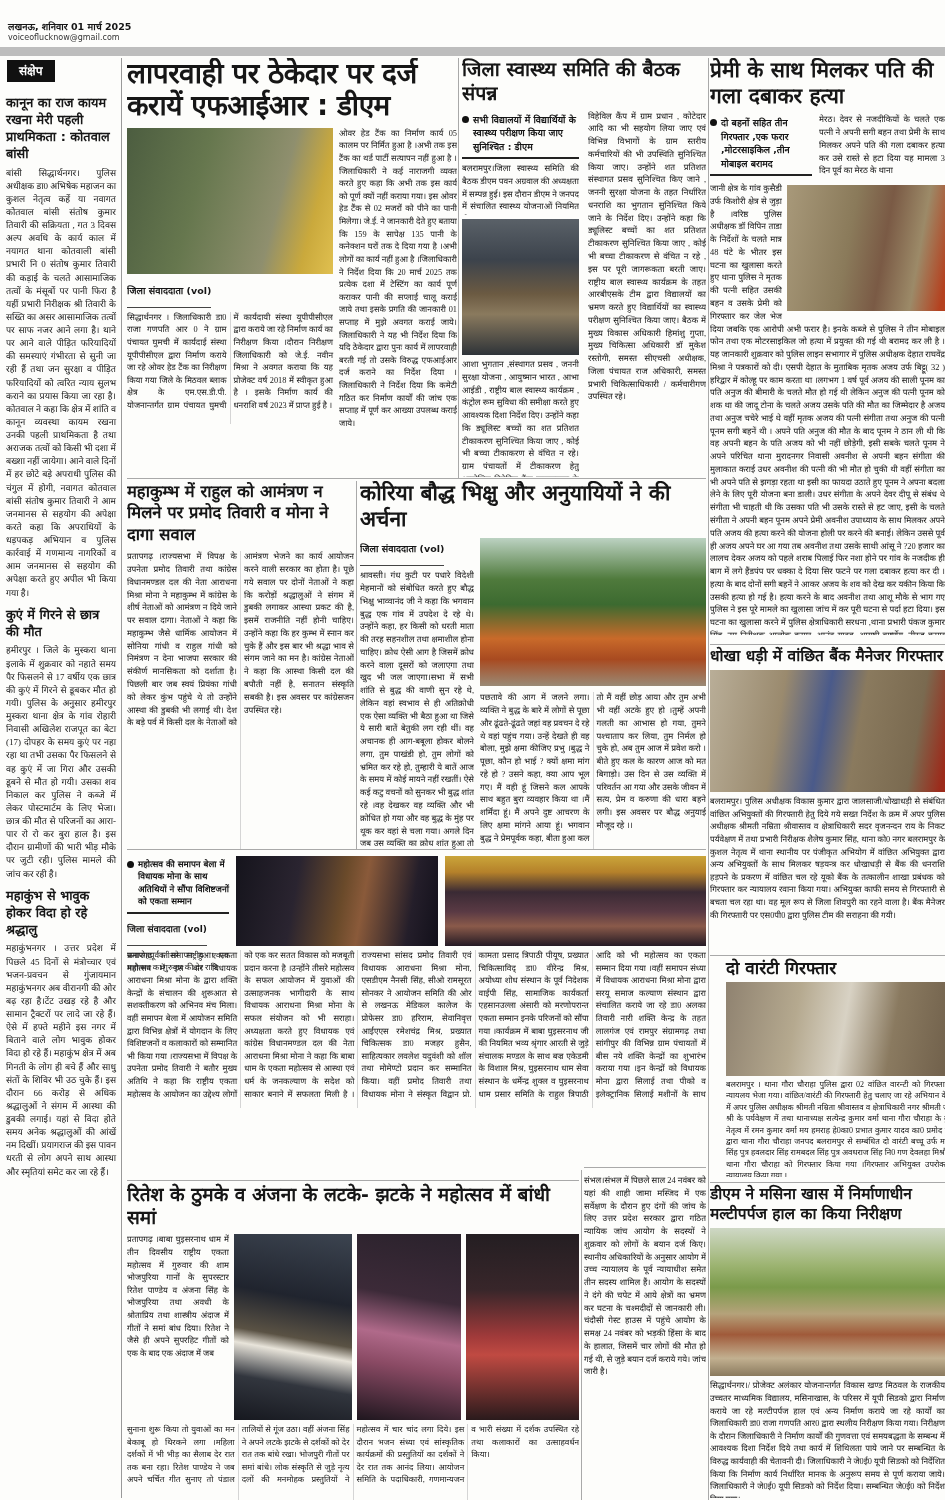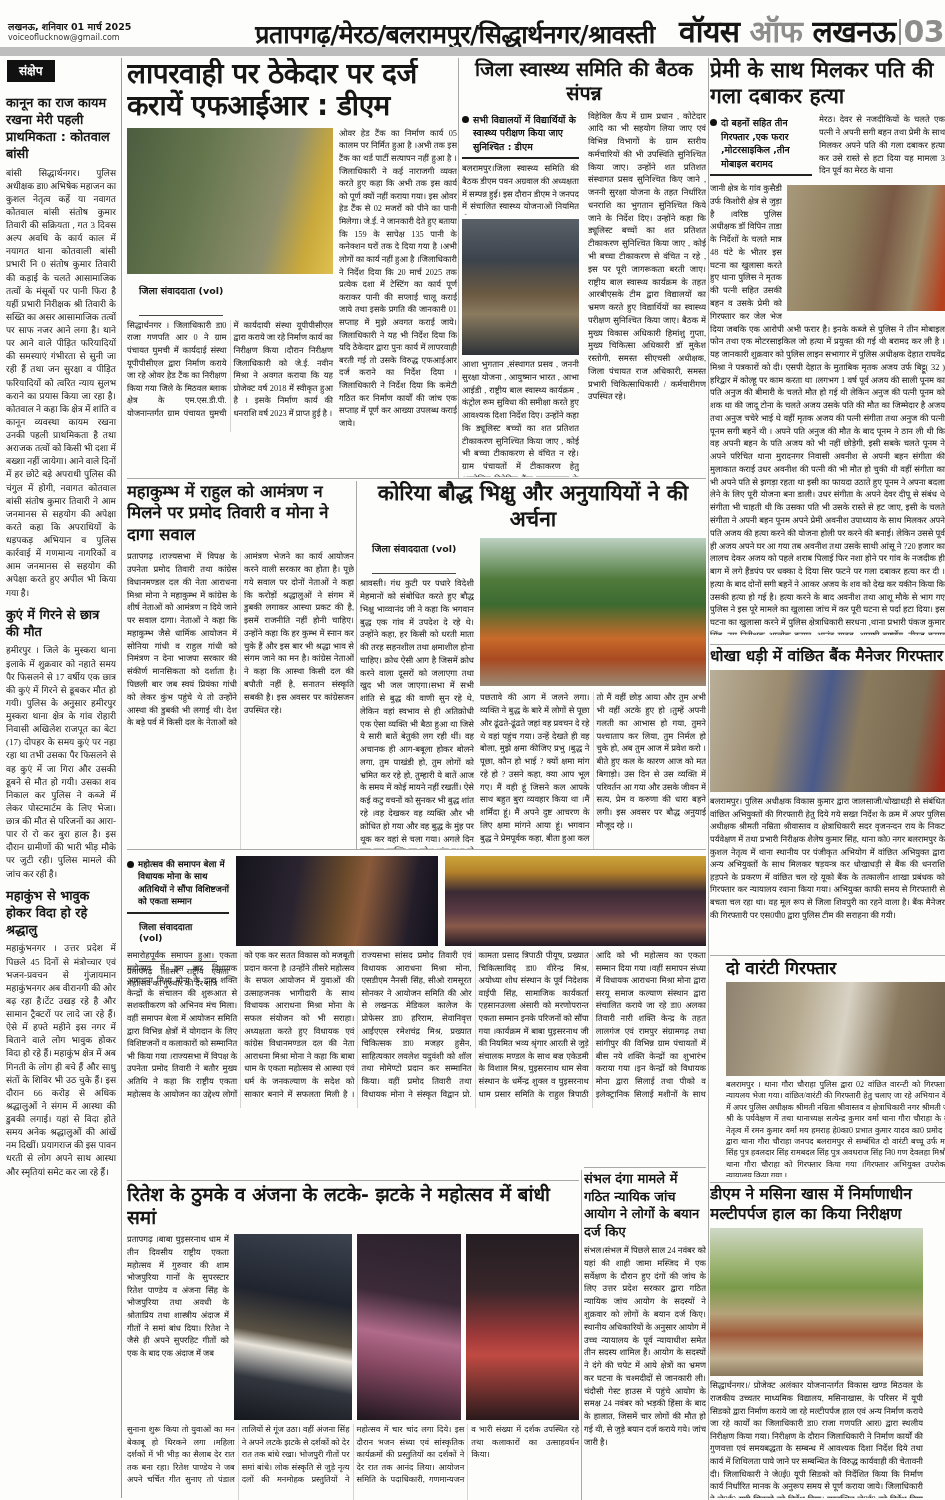--- a/index.html
+++ b/index.html
@@ -15,24 +15,24 @@
   .masthead .gray{color:#8d8d8d;}
   .masthead .pipe{display:inline-block;width:2px;height:26px;background:#8d8d8d;margin:0 2px -3px 4px;}
   .graybar{position:absolute;left:0;top:47px;width:945px;height:9px;background:#bdbdbd;}
   
   .art{position:absolute;overflow:hidden;}
   .h-xl{font:bold 28px "DejaVu Sans",sans-serif;line-height:1.14;letter-spacing:-.5px;margin:0;}
   .h-lg{font:bold 21px "DejaVu Sans",sans-serif;line-height:1.22;margin:0;}
   .h-md{font:bold 16px "DejaVu Sans",sans-serif;line-height:1.3;margin:0;}
   .h-sm{font:bold 13px "DejaVu Sans",sans-serif;line-height:1.35;margin:0;}
   .sub{font:bold 18.5px "DejaVu Sans",sans-serif;margin:6px 0 2px;line-height:1.2;}
-  .center{text-align:center;}
+  .center{text-align:left;}
   .body{font-size:8.4px;line-height:1.52;text-align:justify;margin:0;}
   .byline{font:bold 9.5px "DejaVu Sans",sans-serif;display:inline-block;border-bottom:1.5px solid #444;
-          padding-bottom:18px;margin:2px 12px 4px;}
+          padding-bottom:10px;margin:2px 0 4px;}
   .bullet{display:flex;gap:4px;font:bold 9.3px "DejaVu Sans",sans-serif;line-height:1.45;
           border-bottom:2px solid #222;padding:2px 0 4px;margin-bottom:4px;text-align:left;}
   .dot{width:7px;height:7px;background:#111;border-radius:50%;flex:none;margin-top:3px;}
   .photo{background-size:cover;}
   .rule-v{position:absolute;width:1px;background:#a9a9a9;}
   .rule-h{position:absolute;height:1px;background:#a9a9a9;}
   .cols2{columns:2;column-gap:7px;column-rule:1px solid #d5d5d5;}
   .badge{display:inline-block;background:#111;color:#fff;font:bold 12px "DejaVu Sans",sans-serif;
          padding:2px 12px 3px;margin:2px 0 6px 1px;}
   
@@ -43,26 +43,20 @@
 </style>
 </head>
 <body>
 
 <div class="page">
 
   <div class="dateline">
     <div>लखनऊ, शनिवार 01 मार्च 2025</div>
     <div class="email">voiceoflucknow@gmail.com</div>
   </div>
-  <div class="districts">प्रतापगढ़/मेरठ/बलरामपुर/सिद्धार्थनगर/श्रावस्ती</div>
-  <div class="masthead">
-    <span>वॉयस</span>
-    <span class="gray">ऑफ</span>
-    <span>लखनऊ</span><span class="pipe"></span><span class="gray">03</span>
-  </div>
   <div class="graybar"></div>
 
   <aside class="briefs">
     <span class="badge">संक्षेप</span>
     <h3>कानून का राज कायम रखना मेरी पहली प्राथमिकता : कोतवाल बांसी</h3>
     <p>बांसी सिद्धार्थनगर। पुलिस अधीक्षक डा0 अभिषेक महाजन का कुशल नेतृत्व कहें या नवागत कोतवाल बांसी संतोष कुमार तिवारी की सक्रियता , गत 3 दिवस अल्प अवधि के कार्य काल में नयागत थाना कोतवाली बांसी प्रभारी नि 0 संतोष कुमार तिवारी की कड़ाई के चलते आसामाजिक तत्वों के मंसूबों पर पानी फिरा है यहीं प्रभारी निरीक्षक श्री तिवारी के सख्ति का असर आसामाजिक तत्वों पर साफ नजर आने लगा है। थाने पर आने वाले पीड़ित फरियादियों की समस्याएं गंभीरता से सुनी जा रही हैं तथा जन सुरक्षा व पीड़ित फरियादियों को त्वरित न्याय सुलभ कराने का प्रयास किया जा रहा है। कोतवाल ने कहा कि क्षेत्र में शांति व कानून व्यवस्था कायम रखना उनकी पहली प्राथमिकता है तथा अराजक तत्वों को किसी भी दशा में बख्शा नहीं जायेगा। आने वाले दिनों में हर छोटे बड़े अपराधी पुलिस की चंगुल में होगी, नवागत कोतवाल बांसी संतोष कुमार तिवारी ने आम जनमानस से सहयोग की अपेक्षा करते कहा कि अपराधियों के धड़पकड़ अभियान व पुलिस कार्रवाई में गणमान्य नागरिकों व आम जनमानस से सहयोग की अपेक्षा करते हुए अपील भी किया गया है।</p>
     <h3>कुएं में गिरने से छात्र की मौत</h3>
     <p>हमीरपुर । जिले के मुस्करा थाना इलाके में शुक्रवार को नहाते समय पैर फिसलने से 17 वर्षीय एक छात्र की कुएं में गिरने से डूबकर मौत हो गयी। पुलिस के अनुसार हमीरपुर मुस्करा थाना क्षेत्र के गांव रोहारी निवासी अखिलेश राजपूत का बेटा (17) दोपहर के समय कुएं पर नहा रहा था तभी उसका पैर फिसलने से वह कुएं में जा गिरा और उसकी डूबने से मौत हो गयी। उसका शव निकाल कर पुलिस ने कब्जे में लेकर पोस्टमार्टम के लिए भेजा। छात्र की मौत से परिजनों का आरा-पार रो रो कर बुरा हाल है। इस दौरान ग्रामीणों की भारी भीड़ मौके पर जुटी रही। पुलिस मामले की जांच कर रही है।</p>
     <h3>महाकुंभ से भावुक होकर विदा हो रहे श्रद्धालु</h3>
     <p>महाकुंभनगर । उत्तर प्रदेश में पिछले 45 दिनों से मंत्रोच्चार एवं भजन-प्रवचन से गुंजायमान महाकुंभनगर अब वीरानगी की ओर बढ़ रहा है।टेंट उखड़ रहे है और सामान ट्रैक्टरों पर लादे जा रहे हैं।ऐसे में हफ्ते महीने इस नगर में बिताने वाले लोग भावुक होकर विदा हो रहे हैं। महाकुंभ क्षेत्र में अब गिनती के लोग ही बचे हैं और साधु संतों के शिविर भी उठ चुके हैं। इस दौरान 66 करोड़ से अधिक श्रद्धालुओं ने संगम में आस्था की डुबकी लगाई। यहां से विदा होते समय अनेक श्रद्धालुओं की आंखें नम दिखीं। प्रयागराज की इस पावन धरती से लोग अपने साथ आस्था और स्मृतियां समेट कर जा रहे हैं।</p>
@@ -160,39 +154,38 @@
            background:linear-gradient(190deg,#3c4450 0%,#20242e 35%,#5a5244 55%,#e8e4da 62%,#32363e 78%,#16181f 100%);"></div>
       <div class="photo" style="width:104px;flex:none;
            background:linear-gradient(190deg,#2a222c 0%,#3c2a38 35%,#b06a8a 55%,#8a4a64 70%,#1e161e 100%);"></div>
       <div class="photo" style="flex:1;
            background:linear-gradient(180deg,#241e22 0%,#38262a 30%,#a03a3a 55%,#c04a42 65%,#2a1a1c 100%);"></div>
     </div>
     <div class="body" style="columns:4;column-gap:7px;column-rule:1px solid #d5d5d5;height:86px;font-size:8.2px;">सुनाना शुरू किया तो युवाओं का मन बेकाबू हो थिरकने लगा ।महिला दर्शकों में भी भीड़ का सैलाब देर रात तक बना रहा। रितेश पाण्डेय ने जब अपने चर्चित गीत सुनाए तो पंडाल तालियों से गूंज उठा। वहीं अंजना सिंह ने अपने लटके झटके से दर्शकों को देर रात तक बांधे रखा। भोजपुरी गीतों पर समां बांधे। लोक संस्कृति से जुड़े नृत्य दलों की मनमोहक प्रस्तुतियों ने महोत्सव में चार चांद लगा दिये। इस दौरान भजन संध्या एवं सांस्कृतिक कार्यक्रमों की प्रस्तुतियों का दर्शकों ने देर रात तक आनंद लिया। आयोजन समिति के पदाधिकारी, गणमान्यजन व भारी संख्या में दर्शक उपस्थित रहे तथा कलाकारों का उत्साहवर्धन किया।</div>
   </section>
 
   <section class="art" style="left:584px;top:1170px;width:122px;height:330px;">
-    <h1 class="h-sm">संभल दंगा मामले में गठित न्यायिक जांच आयोग ने लोगों के बयान दर्ज किए</h1>
     <p class="body" style="margin-top:5px;height:262px;overflow:hidden;">संभल।संभल में पिछले साल 24 नवंबर को यहां की शाही जामा मस्जिद में एक सर्वेक्षण के दौरान हुए दंगों की जांच के लिए उत्तर प्रदेश सरकार द्वारा गठित न्यायिक जांच आयोग के सदस्यों ने शुक्रवार को लोगों के बयान दर्ज किए। स्थानीय अधिकारियों के अनुसार आयोग में उच्च न्यायालय के पूर्व न्यायाधीश समेत तीन सदस्य शामिल हैं। आयोग के सदस्यों ने दंगे की चपेट में आये क्षेत्रों का भ्रमण कर घटना के चश्मदीदों से जानकारी ली। चंदौसी गेस्ट हाउस में पहुंचे आयोग के समक्ष 24 नवंबर को भड़की हिंसा के बाद के हालात, जिसमें चार लोगों की मौत हो गई थी, से जुड़े बयान दर्ज कराये गये। जांच जारी है।</p>
   </section>
 
   <section class="art" style="left:710px;top:646px;width:235px;height:308px;">
     <h1 class="h-md" style="font-size:15.5px;">धोखा धड़ी में वांछित बैंक मैनेजर गिरफ्तार</h1>
     <div class="photo" style="width:235px;height:122px;margin:4px 0;
          background:linear-gradient(100deg,#b9ae98 0%,#9a8a6e 30%,#4a5a8a 48%,#8a7a5e 62%,#7a6a50 85%,#9c2a1a 98%);"></div>
     <p class="body" style="height:152px;overflow:hidden;font-size:8.3px;">बलरामपुर। पुलिस अधीक्षक विकास कुमार द्वारा जालसाजी/धोखाधड़ी से संबंधित वांछित अभियुक्तों की गिरफ्तारी हेतु दिये गये सख्त निर्देश के क्रम में अपर पुलिस अधीक्षक श्रीमती नम्रिता श्रीवास्तव व क्षेत्राधिकारी सदर वृजनन्दन राय के निकट पर्यवेक्षण में तथा प्रभारी निरीक्षक शैलेष कुमार सिंह, थाना को0 नगर बलरामपुर के कुशल नेतृत्व में थाना स्थानीय पर पंजीकृत अभियोग में वांछित अभियुक्त द्वारा अन्य अभियुक्तों के साथ मिलकर षड़यन्त्र कर धोखाधड़ी से बैंक की धनराशि हड़पने के प्रकरण में वांछित चल रहे यूको बैंक के तत्कालीन शाखा प्रबंधक को गिरफ्तार कर न्यायालय रवाना किया गया। अभियुक्त काफी समय से गिरफ्तारी से बचता चल रहा था। वह मूल रूप से जिला शिवपुरी का रहने वाला है। बैंक मैनेजर की गिरफ्तारी पर एस0पी0 द्वारा पुलिस टीम की सराहना की गयी।</p>
   </section>
 
   <section class="art" style="left:710px;top:957px;width:235px;height:225px;padding-left:16px;">
     <h1 class="h-md" style="font-size:17px;">दो वारंटी गिरफ्तार</h1>
     <div class="photo" style="width:235px;height:94px;margin:3px 0;
          background:linear-gradient(100deg,#8f8270 0%,#b5a98f 30%,#d8d2c4 50%,#8a7a60 70%,#6a5a46 100%);"></div>
     <p class="body" style="height:98px;overflow:hidden;font-size:8px;line-height:1.42;">बलरामपुर । थाना गौरा चौराहा पुलिस द्वारा 02 वांछित वारन्टी को गिरफ्तार कर न्यायलय भेजा गया।    वांछित/वारंटी की गिरफ्तारी हेतु चलाए जा रहे अभियान के क्रम में अपर पुलिस अधीक्षक श्रीमती नम्रिता श्रीवास्तव व क्षेत्राधिकारी नगर श्रीमती ज्योति श्री के पर्यवेक्षण में तथा थानाध्यक्ष सत्येन्द्र कुमार वर्मा थाना गौरा चौराहा के कुशल नेतृत्व में    रमन कुमार वर्मा मय हमराह हे0का0 प्रभात कुमार यादव का0 प्रमोद कुमार द्वारा थाना गौरा चौराहा जनपद बलरामपुर से सम्बंधित दो वारंटी बच्चू उर्फ मकरन्द सिंह पुत्र हवलदार सिंह  रामबदल सिंह पुत्र अवधराज सिंह नि0 गण देवलहा मिश्रौलिया थाना गौरा चौराहा को गिरफ्तार किया गया ।गिरफ्तार अभियुक्त उपरोक्त को न्यायालय किया गया ।</p>
   </section>
 
-  <section class="art" style="left:710px;top:1184px;width:213px;height:316px;">
+  <section class="art" style="left:710px;top:1184px;width:235px;height:316px;">
     <h1 class="h-md" style="font-size:15.5px;">डीएम ने मसिना खास में निर्माणाधीन मल्टीपर्पज हाल का किया निरीक्षण</h1>
     <div class="photo" style="width:235px;height:148px;margin:4px 0;
          background:linear-gradient(180deg,#cfd8c6 0%,#9db472 25%,#7a9a4a 40%,#b5a27a 58%,#a05a3a 72%,#c2b090 88%,#8a7a5e 100%);"></div>
     <p class="body" style="height:118px;overflow:hidden;font-size:8.3px;">सिद्धार्थनगर।/ प्रोजेक्ट अलंकार योजनान्तर्गत विकास खण्ड मिठवल के राजकीय उच्चतर माध्यमिक विद्यालय, मसिनाखास, के परिसर में यूपी सिडको द्वारा निर्माण कराये जा रहे मल्टीपर्पज हाल एवं अन्य निर्माण कराये जा रहे कार्यों का जिलाधिकारी डा0 राजा गणपति आर0 द्वारा स्थलीय निरीक्षण किया गया। निरीक्षण के दौरान जिलाधिकारी ने निर्माण कार्यों की गुणवत्ता एवं समयबद्धता के सम्बन्ध में आवश्यक दिशा निर्देश दिये तथा कार्य में शिथिलता पाये जाने पर सम्बन्धित के विरुद्ध कार्यवाही की चेतावनी दी। जिलाधिकारी ने जे0ई0 यूपी सिडको को निर्देशित किया कि निर्माण कार्य निर्धारित मानक के अनुरूप समय से पूर्ण कराया जाये। जिलाधिकारी ने जे0ई0 यूपी सिडको को निर्देश दिया। सम्बन्धित जे0ई0 को निर्देश दिया गया।</p>
   </section>
 
   <div class="rule-v" style="left:458px;top:58px;height:420px;"></div>
   <div class="rule-v" style="left:708px;top:58px;height:1442px;"></div>
   <div class="rule-v" style="left:356px;top:481px;height:368px;"></div>
   <div class="rule-v" style="left:581px;top:1170px;height:330px;"></div>

